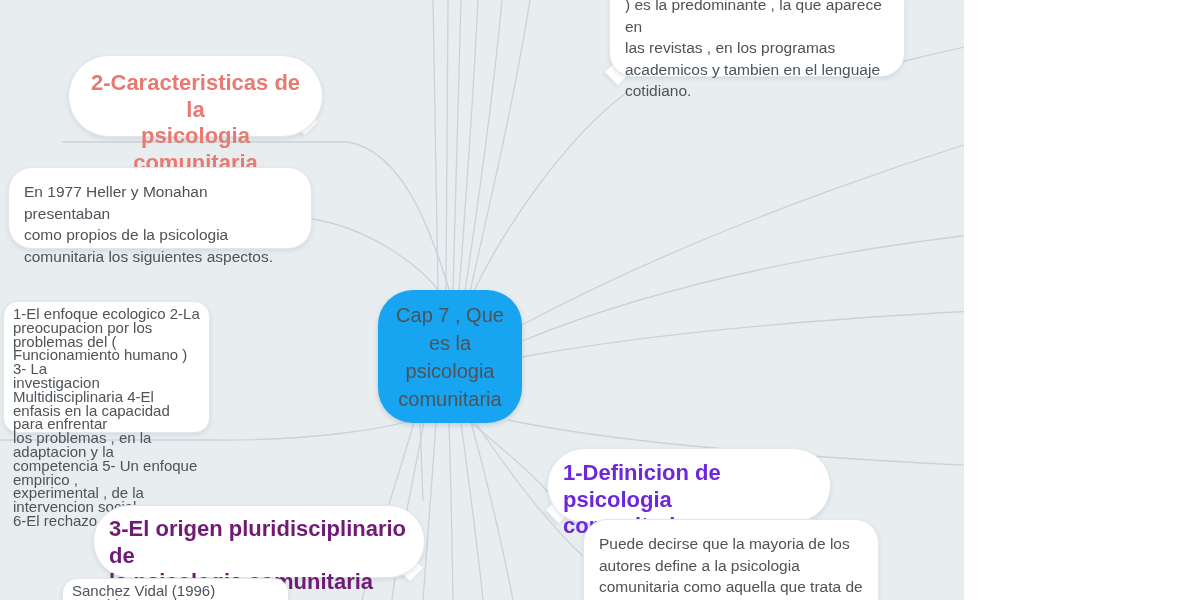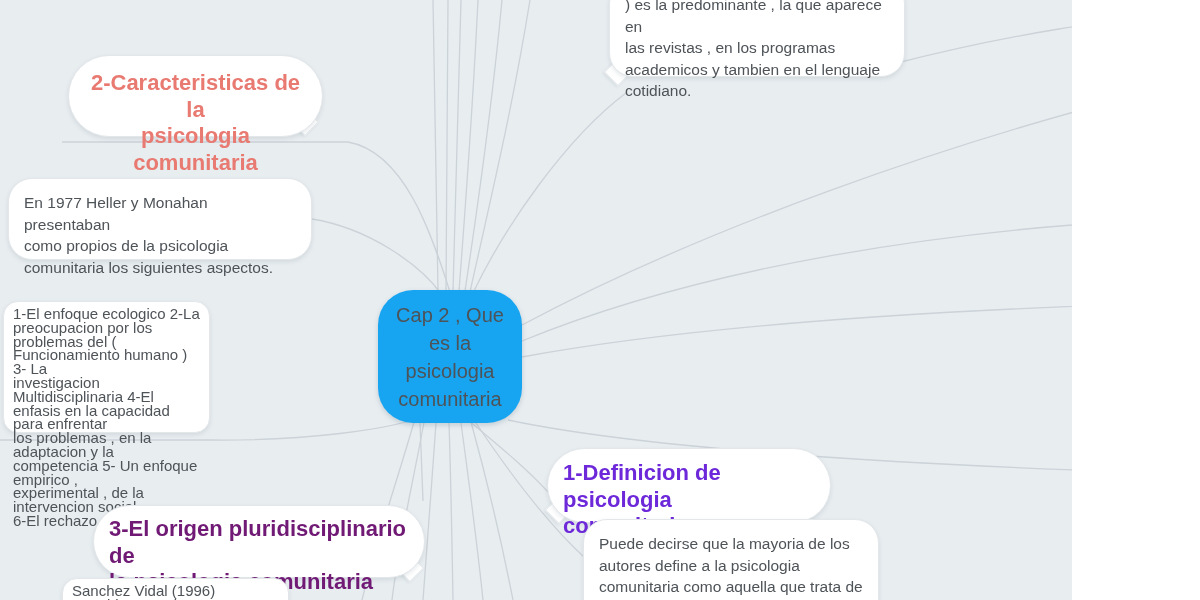--- a/index.html
+++ b/index.html
@@ -1,34 +1,34 @@
 <!DOCTYPE html>
 <html><head>
 <meta charset="utf-8">
 <style>
   html,body{margin:0;padding:0;}
   body{font-family:"Liberation Sans","DejaVu Sans",sans-serif;}
-  #stage{position:relative;width:1072px;height:600px;background:#e8edf0;overflow:hidden;}
+  #stage{position:relative;width:964px;height:600px;background:#e8edf0;overflow:hidden;}
   svg.lines{position:absolute;left:0;top:0;z-index:1;}
   svg.lines path{fill:none;stroke:#cbd2d8;stroke-width:1.3;}
   .tail{position:absolute;width:18px;height:18px;background:#ffffff;border:1px solid #e3e7ea;
         transform:rotate(45deg);z-index:2;box-shadow:0 2px 3px rgba(100,120,130,.12);}
   .node{position:absolute;background:#ffffff;border:1px solid #e3e7ea;z-index:3;
         box-shadow:0 2px 4px rgba(100,120,130,.16);box-sizing:border-box;
         color:#4e5358;white-space:pre-line;}
   .node.text{border-radius:24px;font-size:15.5px;line-height:21.6px;padding:13px 15px;}
   .node.small{border-radius:15px;font-size:15px;line-height:13.8px;padding:5px 9px;}
   .node.pill{border-radius:41px;font-weight:bold;font-size:22px;line-height:26.5px;}
   .node.central{border-radius:35px;border:none;font-size:20px;line-height:28px;
         display:flex;align-items:center;justify-content:center;text-align:center;
         box-shadow:0 2px 5px rgba(80,110,130,.25);}
   
   #n-predominante{left:609px;top:-20px;width:296px;height:97px;}
   #n-caracteristicas{left:68px;top:55px;width:255px;height:82px;text-align:center;padding:14px 10px;}
-  #n-heller{left:8px;top:178px;width:304px;height:82px;}
+  #n-heller{left:8px;top:167px;width:304px;height:82px;}
   #n-enfoque{left:3px;top:301px;width:207px;height:132px;}
   #n-central{left:378px;top:290px;width:144px;height:133px;}
   #n-definicion{left:547px;top:448px;width:284px;height:75px;padding:11px 15px;}
   #n-mayoria{left:583px;top:519px;width:296px;height:112px;}
   #n-origen{left:93px;top:505px;width:332px;height:73px;padding:10px 15px;}
   #n-sanchez{left:62px;top:578px;width:227px;height:45px;}
   #n-rightclip{left:1188px;top:-40px;width:90px;height:130px;border-radius:26px;}
   #t-predominante{left:608px;top:62px;}
   #t-caracteristicas{left:295px;top:112px;}
   #t-definicion{left:549px;top:500px;}
@@ -90,21 +90,21 @@
   <div class="node small" id="n-enfoque">1-El enfoque ecologico 2-La
 preocupacion por los problemas del (
 Funcionamiento humano ) 3- La
 investigacion Multidisciplinaria 4-El
 enfasis en la capacidad  para enfrentar
 los problemas , en la adaptacion y la
 competencia 5- Un enfoque empirico ,
 experimental , de la intervencion social
 6-El rechazo.</div>
 
-  <div class="node central" id="n-central" style="background-color: rgb(23, 165, 242);">Cap 2 , Que
+  <div class="node central" id="n-central" style="background-color: rgb(23, 165, 242);">Cap 7 , Que
 es la
 psicologia
 comunitaria</div>
 
   <div class="node pill" id="n-definicion" style="color: #6d28d9;">1-Definicion de psicologia
 comunitaria</div>
 
   <div class="node text" id="n-mayoria">Puede decirse que la mayoria de los
 autores define a la psicologia
 comunitaria como aquella que trata de

